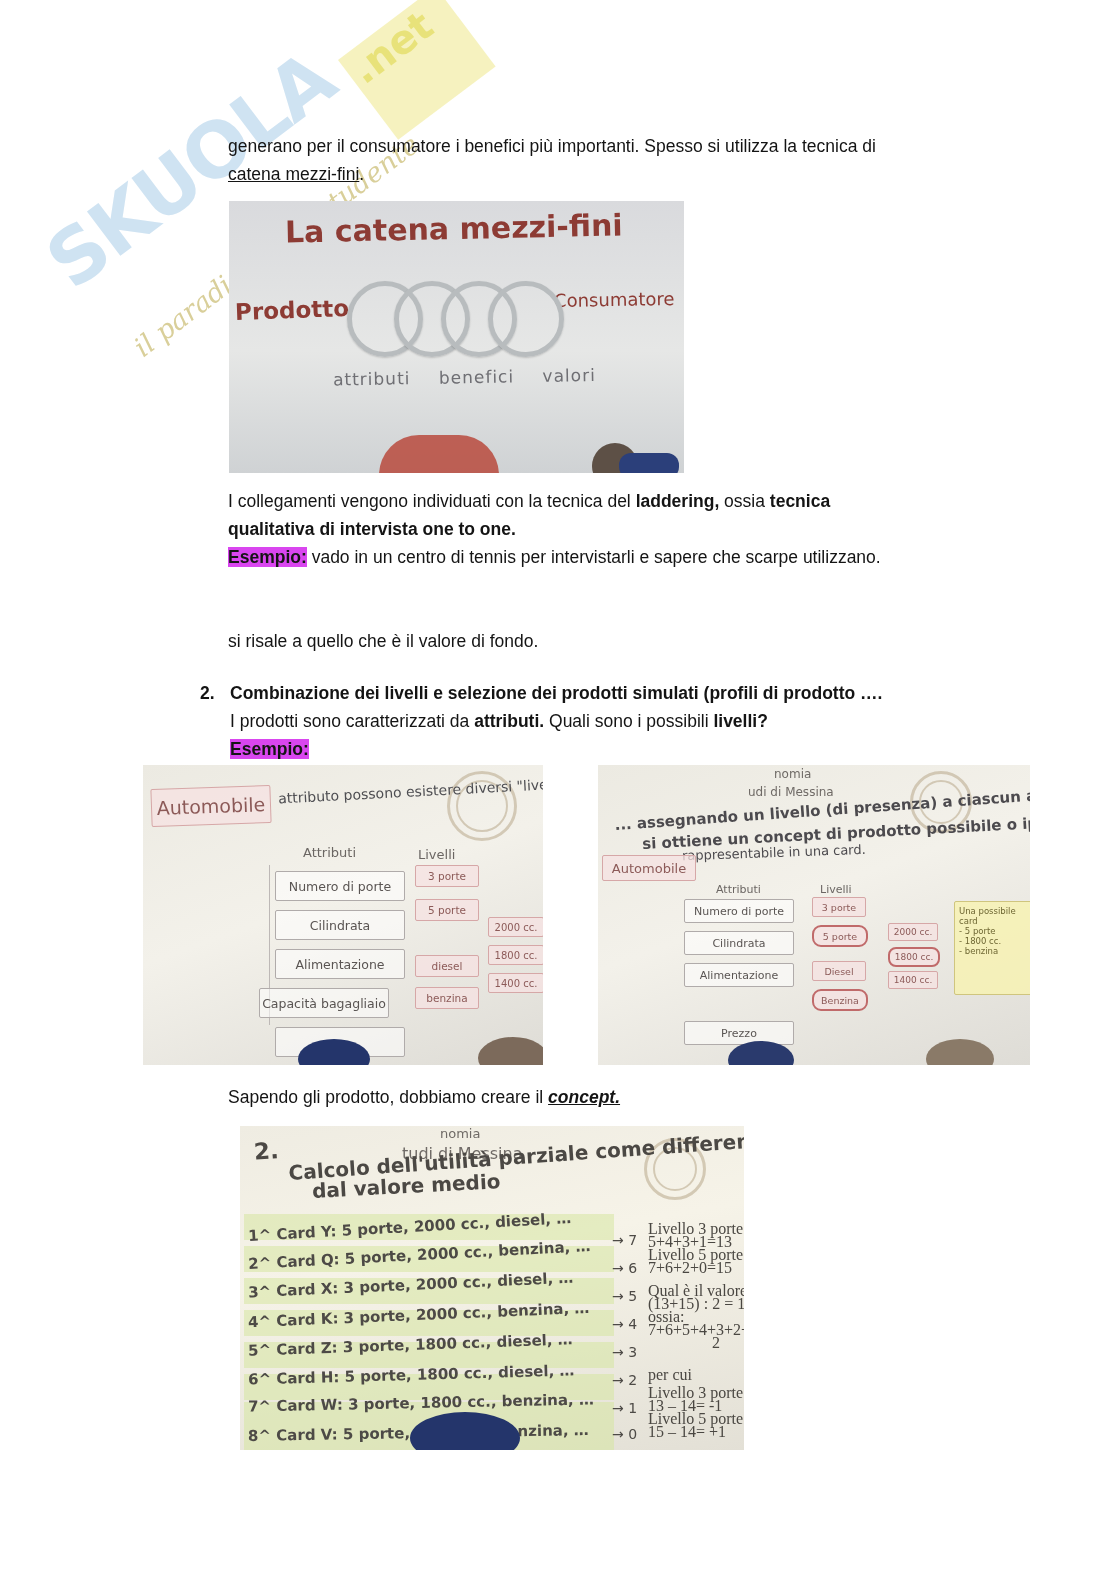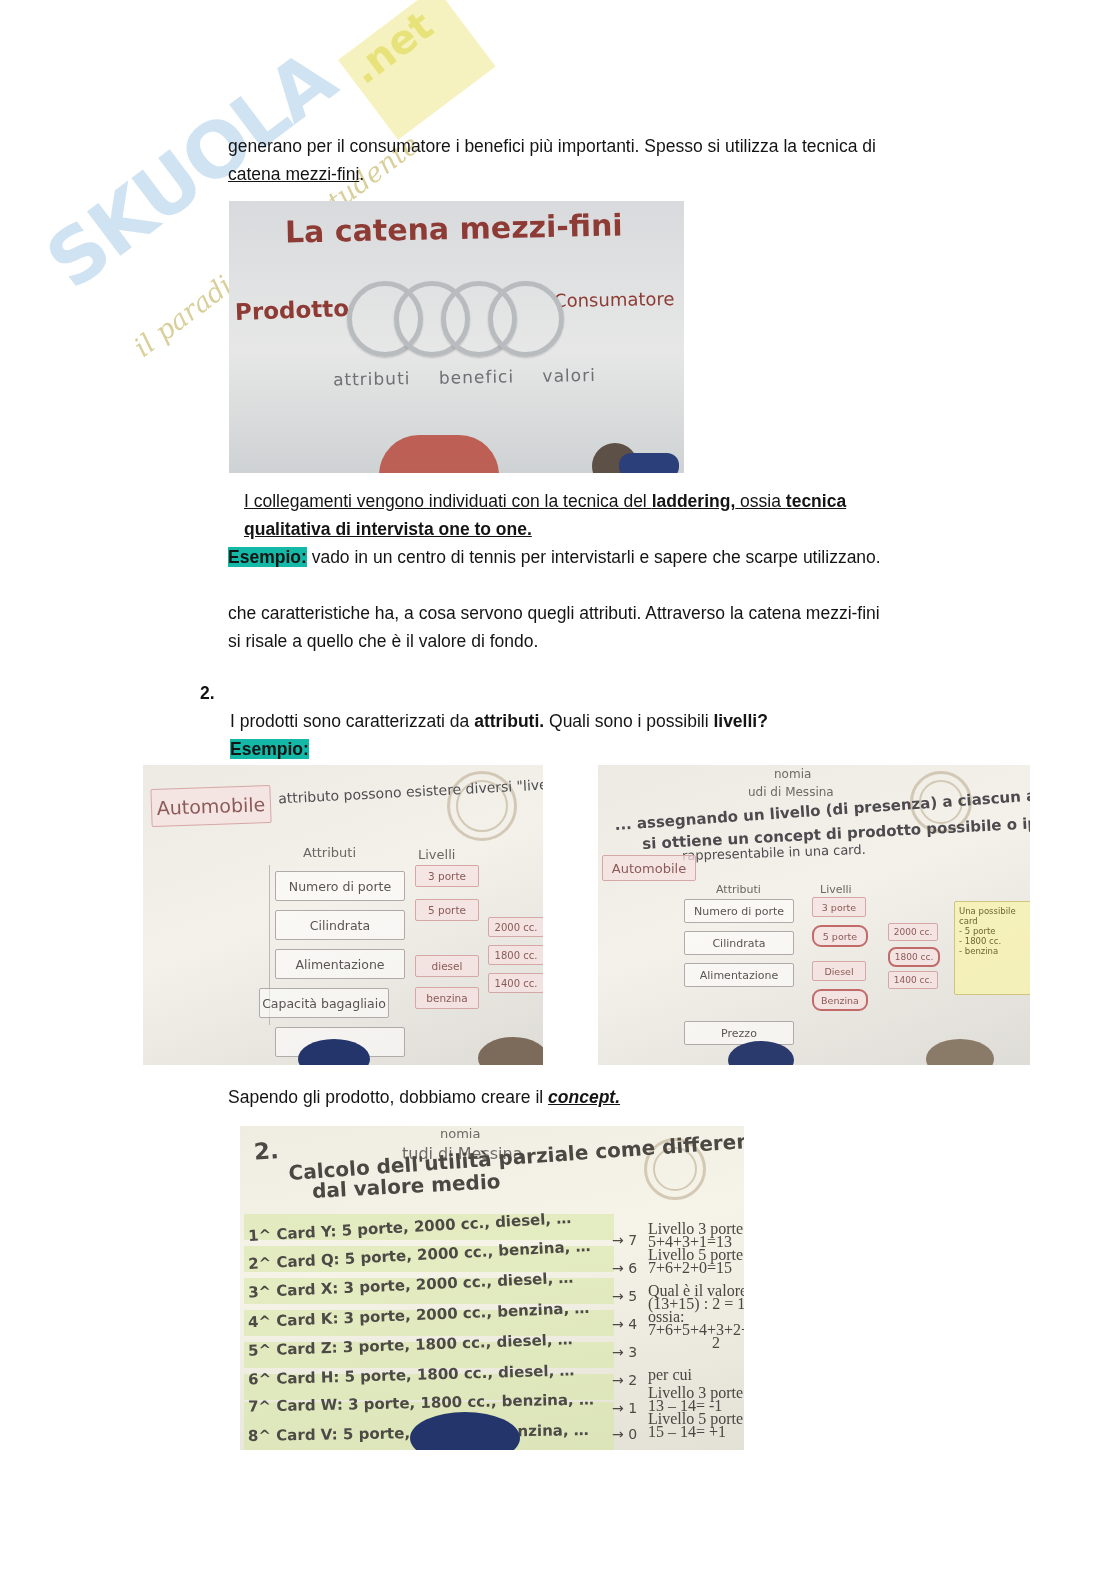--- a/index.html
+++ b/index.html
@@ -86,21 +86,21 @@
   }
   .para {
     position: absolute;
     font-size: 17.5px;
     line-height: 28px;
     color: #141414;
   }
   .u { text-decoration: underline; }
   .b { font-weight: bold; }
   .hl {
-    background: #14b8a6;
+    background: #d946ef;
     font-weight: bold;
   }
   .bi-u {
     font-weight: bold;
     font-style: italic;
     text-decoration: underline;
   }
 
   
   .photo {
@@ -270,35 +270,35 @@
           <span>attributi</span>
           <span>benefici</span>
           <span>valori</span>
         </div>
         <div class="s1-car"></div>
         <div class="s1-head"></div>
         <div class="s1-blue"></div>
       </div>
     </div>
 
-    <div class="para" style="left:244px; top:487px; width:800px;text-decoration:underline;">
+    <div class="para" style="left:228px; top:487px; width:800px;">
       <span>I collegamenti vengono individuati con la tecnica del </span><span class="b">laddering,</span><span> ossia </span><span class="b">tecnica</span><br>
       <span class="b">qualitativa di intervista one to one.</span>
     </div>
 
     <div class="para" style="left:228px; top:543px; width:810px;">
       <span class="hl">Esempio:</span><span> vado in un centro di tennis per intervistarli e sapere che scarpe utilizzano.</span><br>
       <br>
-      <span>che caratteristiche ha, a cosa servono quegli attributi. Attraverso la catena mezzi-fini</span><br>
+      <br>
       <span>si risale a quello che è il valore di fondo.</span>
     </div>
 
     <div class="para b" style="left:200px; top:679px;">2.</div>
     <div class="para" style="left:230px; top:679px; width:800px;">
-      <br>
+      <span class="b">Combinazione dei livelli e selezione dei prodotti simulati (profili di prodotto ….</span><br>
       <span>I prodotti sono caratterizzati da </span><span class="b">attributi.</span><span> Quali sono i possibili </span><span class="b">livelli?</span><br>
       <span class="hl">Esempio:</span>
     </div>
 
     <div class="photo slidebg" style="left:143px; top:765px; width:400px; height:300px;">
       <div class="ph-inner">
         <div class="seal" style="right:26px; top:6px; width:64px; height:64px;"></div>
         <div class="slide-head" style="left:135px; top:18px; font-size:14px; transform:rotate(-3deg);">attributo possono esistere diversi "livelli"</div>
         <div class="box pink" style="left:8px; top:22px; width:118px; height:36px; font-size:19px; transform:rotate(-2deg);">Automobile</div>
 

